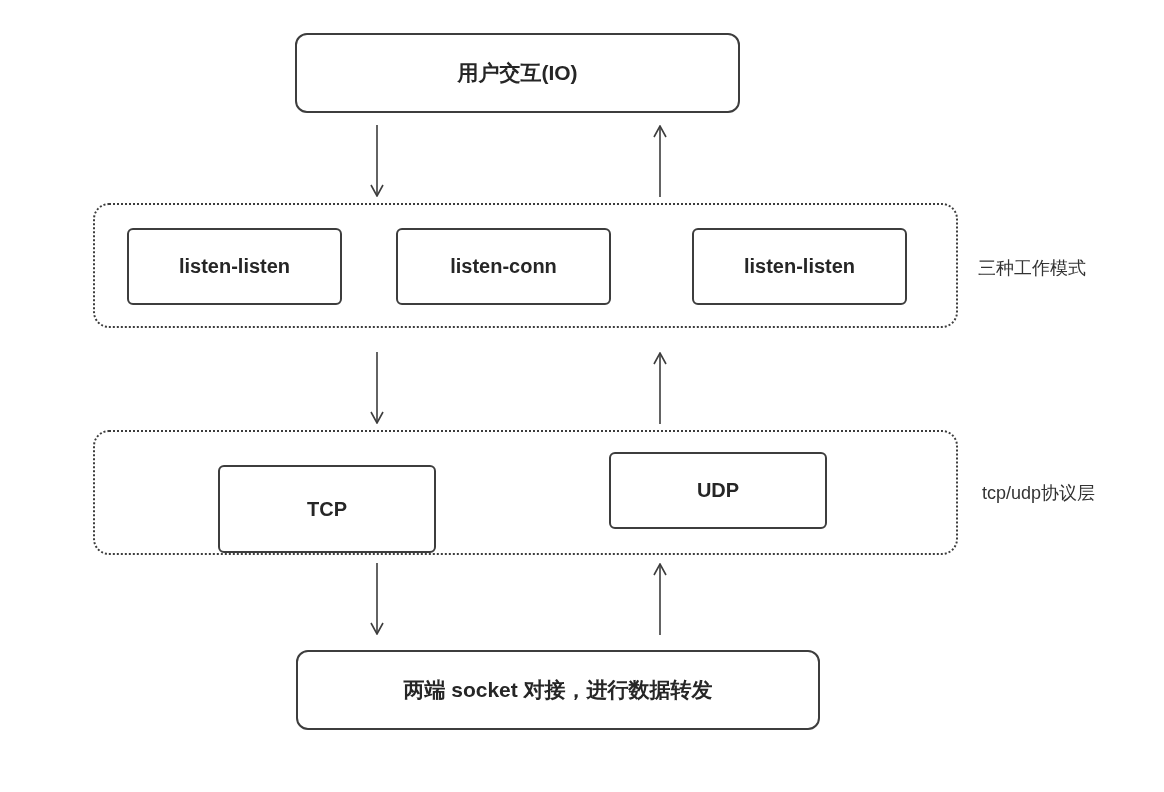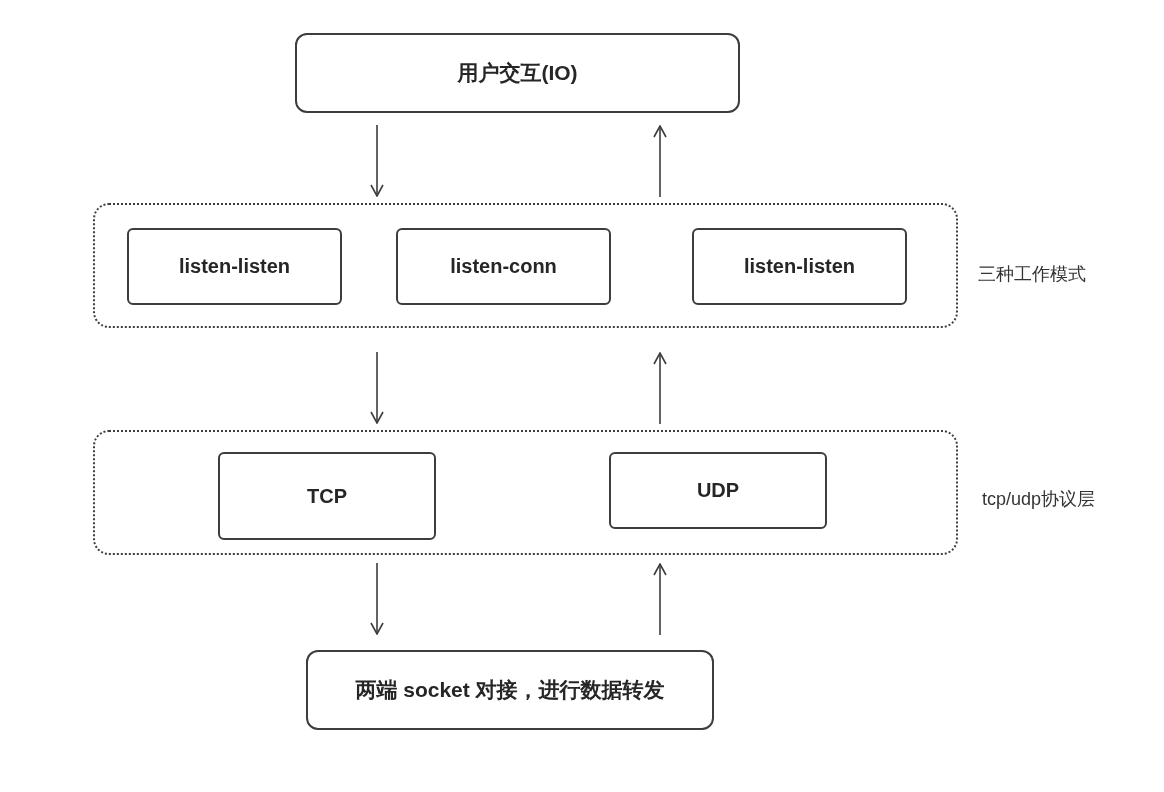--- a/index.html
+++ b/index.html
@@ -36,40 +36,39 @@
     border: 2px dotted #3d3d3d;
     border-radius: 16px;
     background: transparent;
   }
   .side-label {
     position: absolute;
     font-size: 18px;
     font-weight: normal;
     color: #333333;
     white-space: nowrap;
-    margin-top: 6px;
   }
   .arrow {
     position: absolute;
     width: 16px;
   }
   .arrow svg { display: block; }
 
   
   .io-box      { left: 295px; top: 33px;  width: 445px; height: 80px; }
   .group-modes { left: 93px;  top: 203px; width: 865px; height: 125px; }
   .mode-0      { left: 127px; top: 228px; width: 215px; height: 77px; }
   .mode-1      { left: 396px; top: 228px; width: 215px; height: 77px; }
   .mode-2      { left: 692px; top: 228px; width: 215px; height: 77px; }
   .modes-label { left: 978px; top: 256px; }
   .group-proto { left: 93px;  top: 430px; width: 865px; height: 125px; }
-  .proto-0     { left: 218px; top: 452px; width: 218px; height: 88px; }
+  .proto-0     { left: 218px; top: 465px; width: 218px; height: 88px; }
   .proto-1     { left: 609px; top: 452px; width: 218px; height: 77px; }
   .proto-label { left: 982px; top: 481px; text-align: right; }
-  .socket-box  { left: 306px; top: 650px; width: 408px; height: 80px; }
+  .socket-box  { left: 296px; top: 650px; width: 524px; height: 80px; }
 
   .arrow-a-down { left: 369px; top: 125px; }
   .arrow-a-up   { left: 652px; top: 125px; }
   .arrow-b-down { left: 369px; top: 352px; }
   .arrow-b-up   { left: 652px; top: 352px; }
   .arrow-c-down { left: 369px; top: 563px; }
   .arrow-c-up   { left: 652px; top: 563px; }
 </style>
 </head>
 <body>

